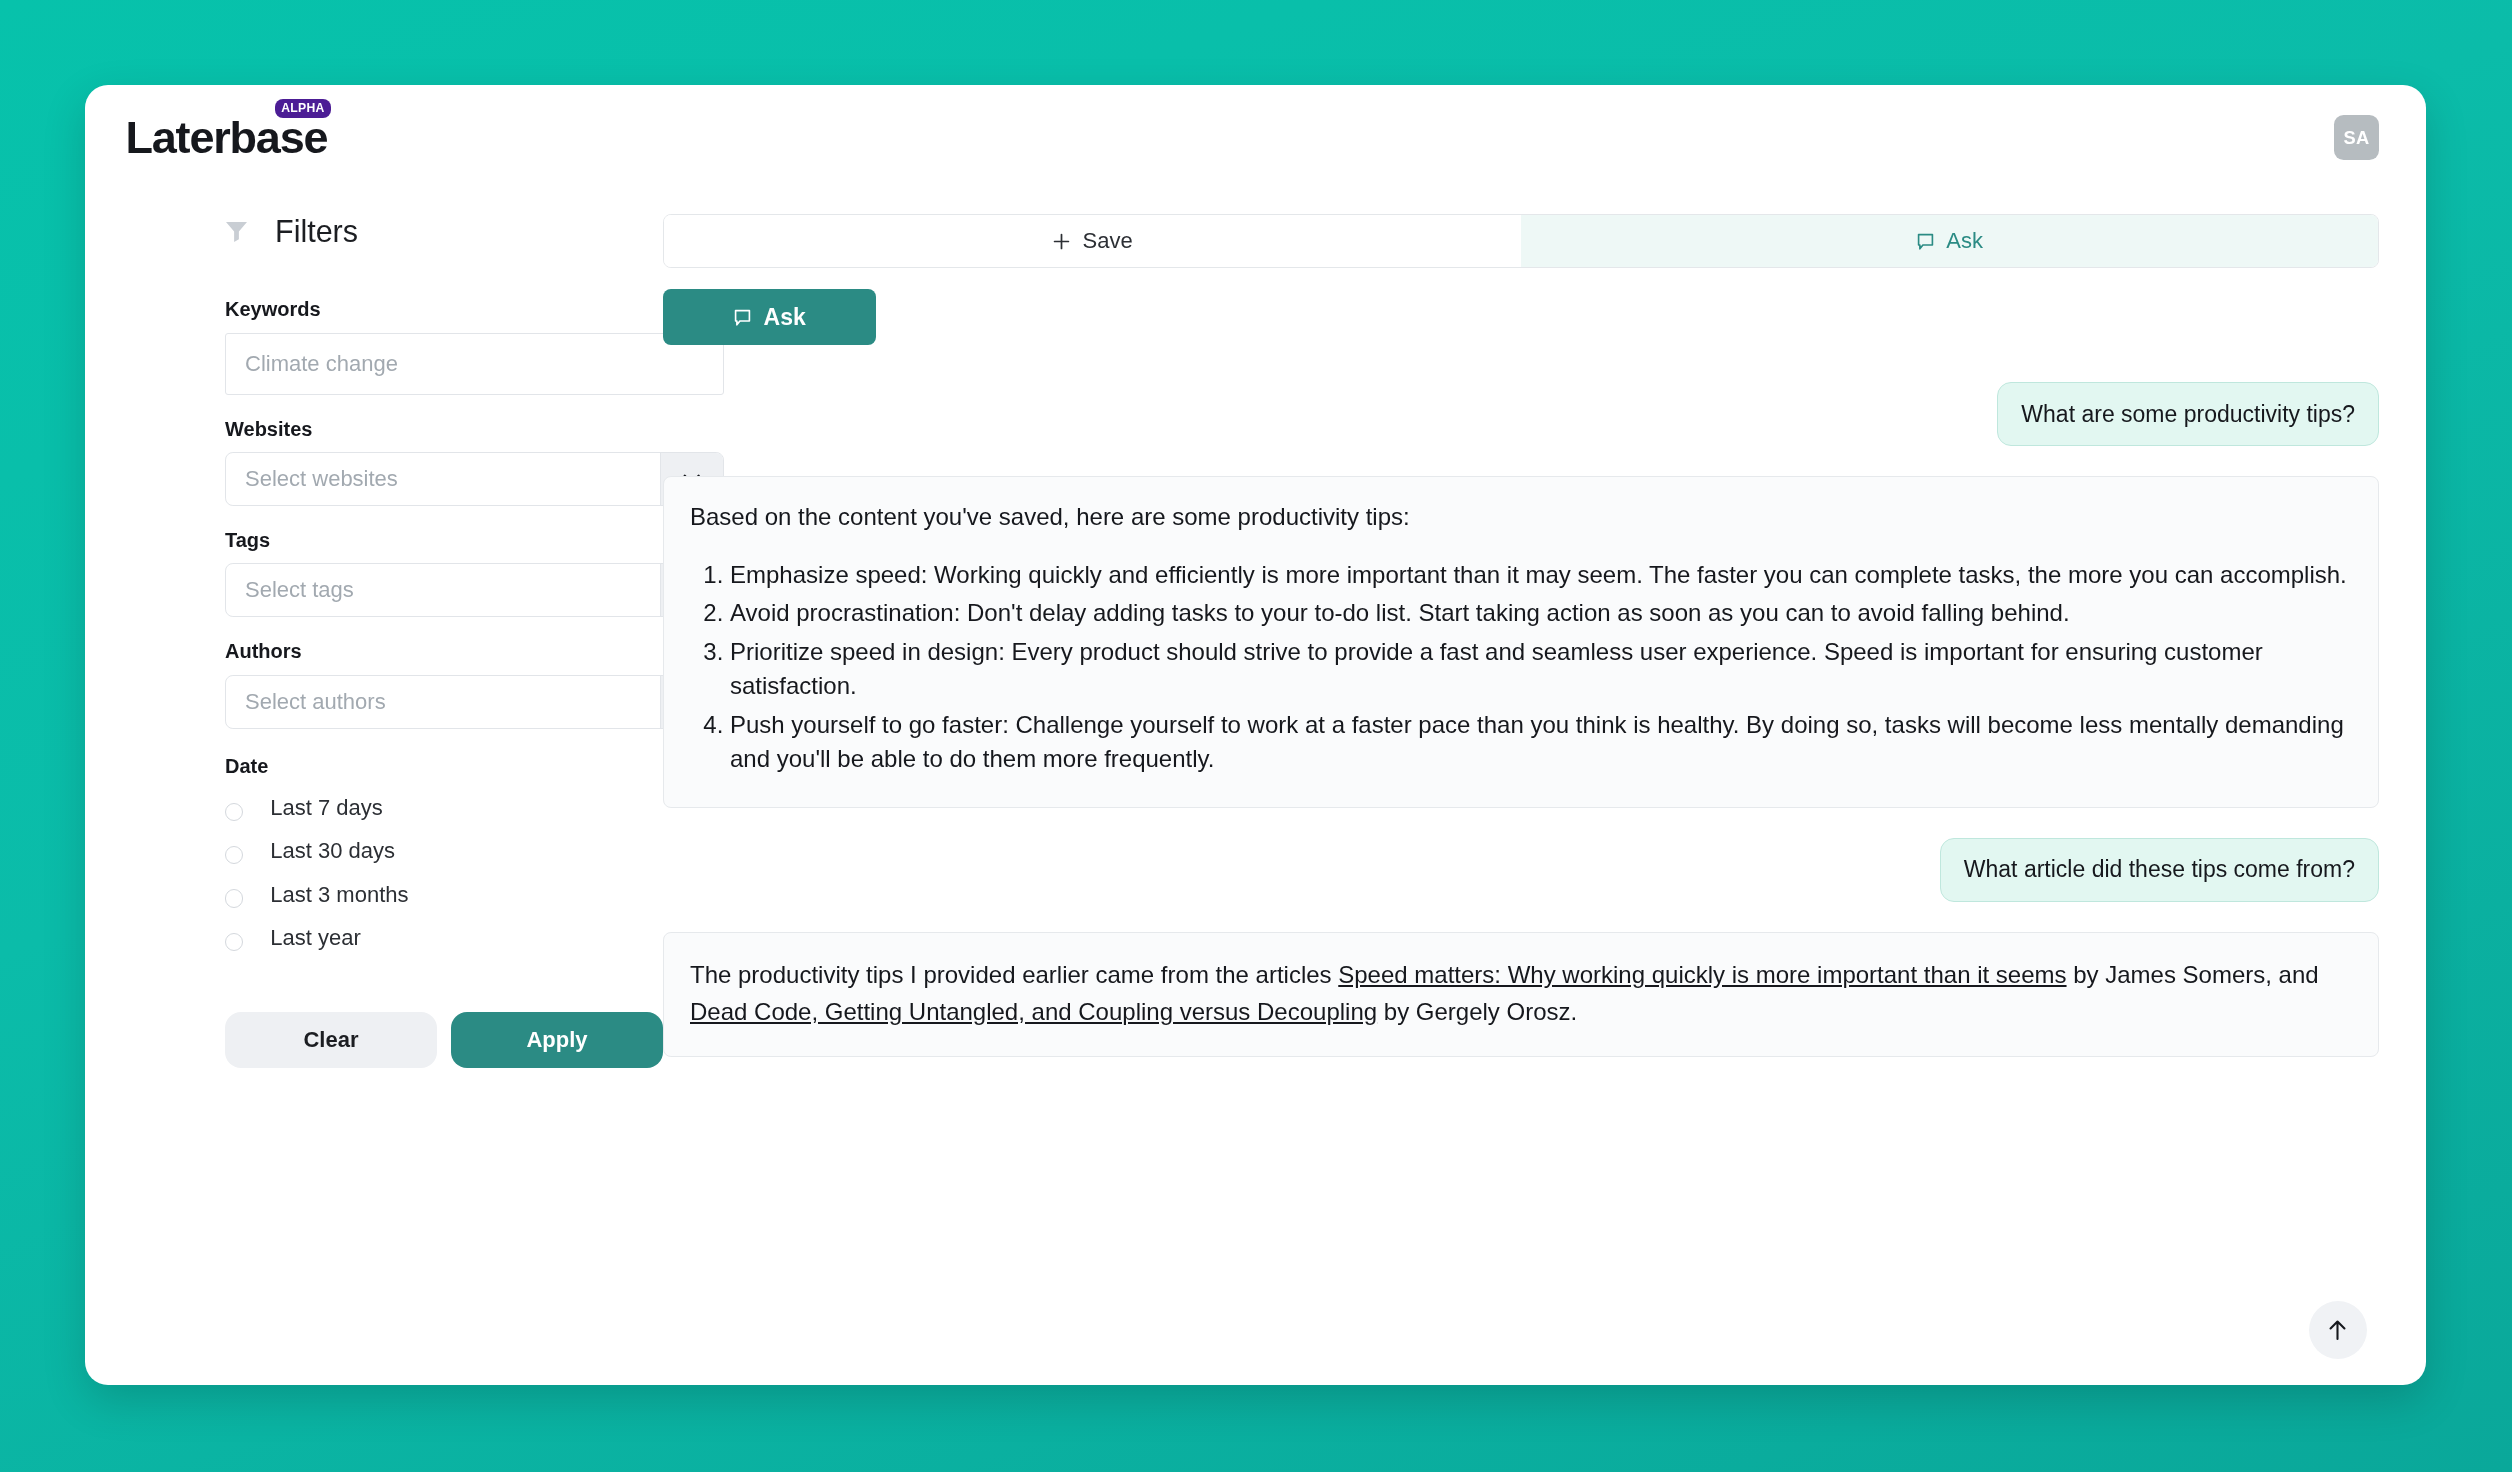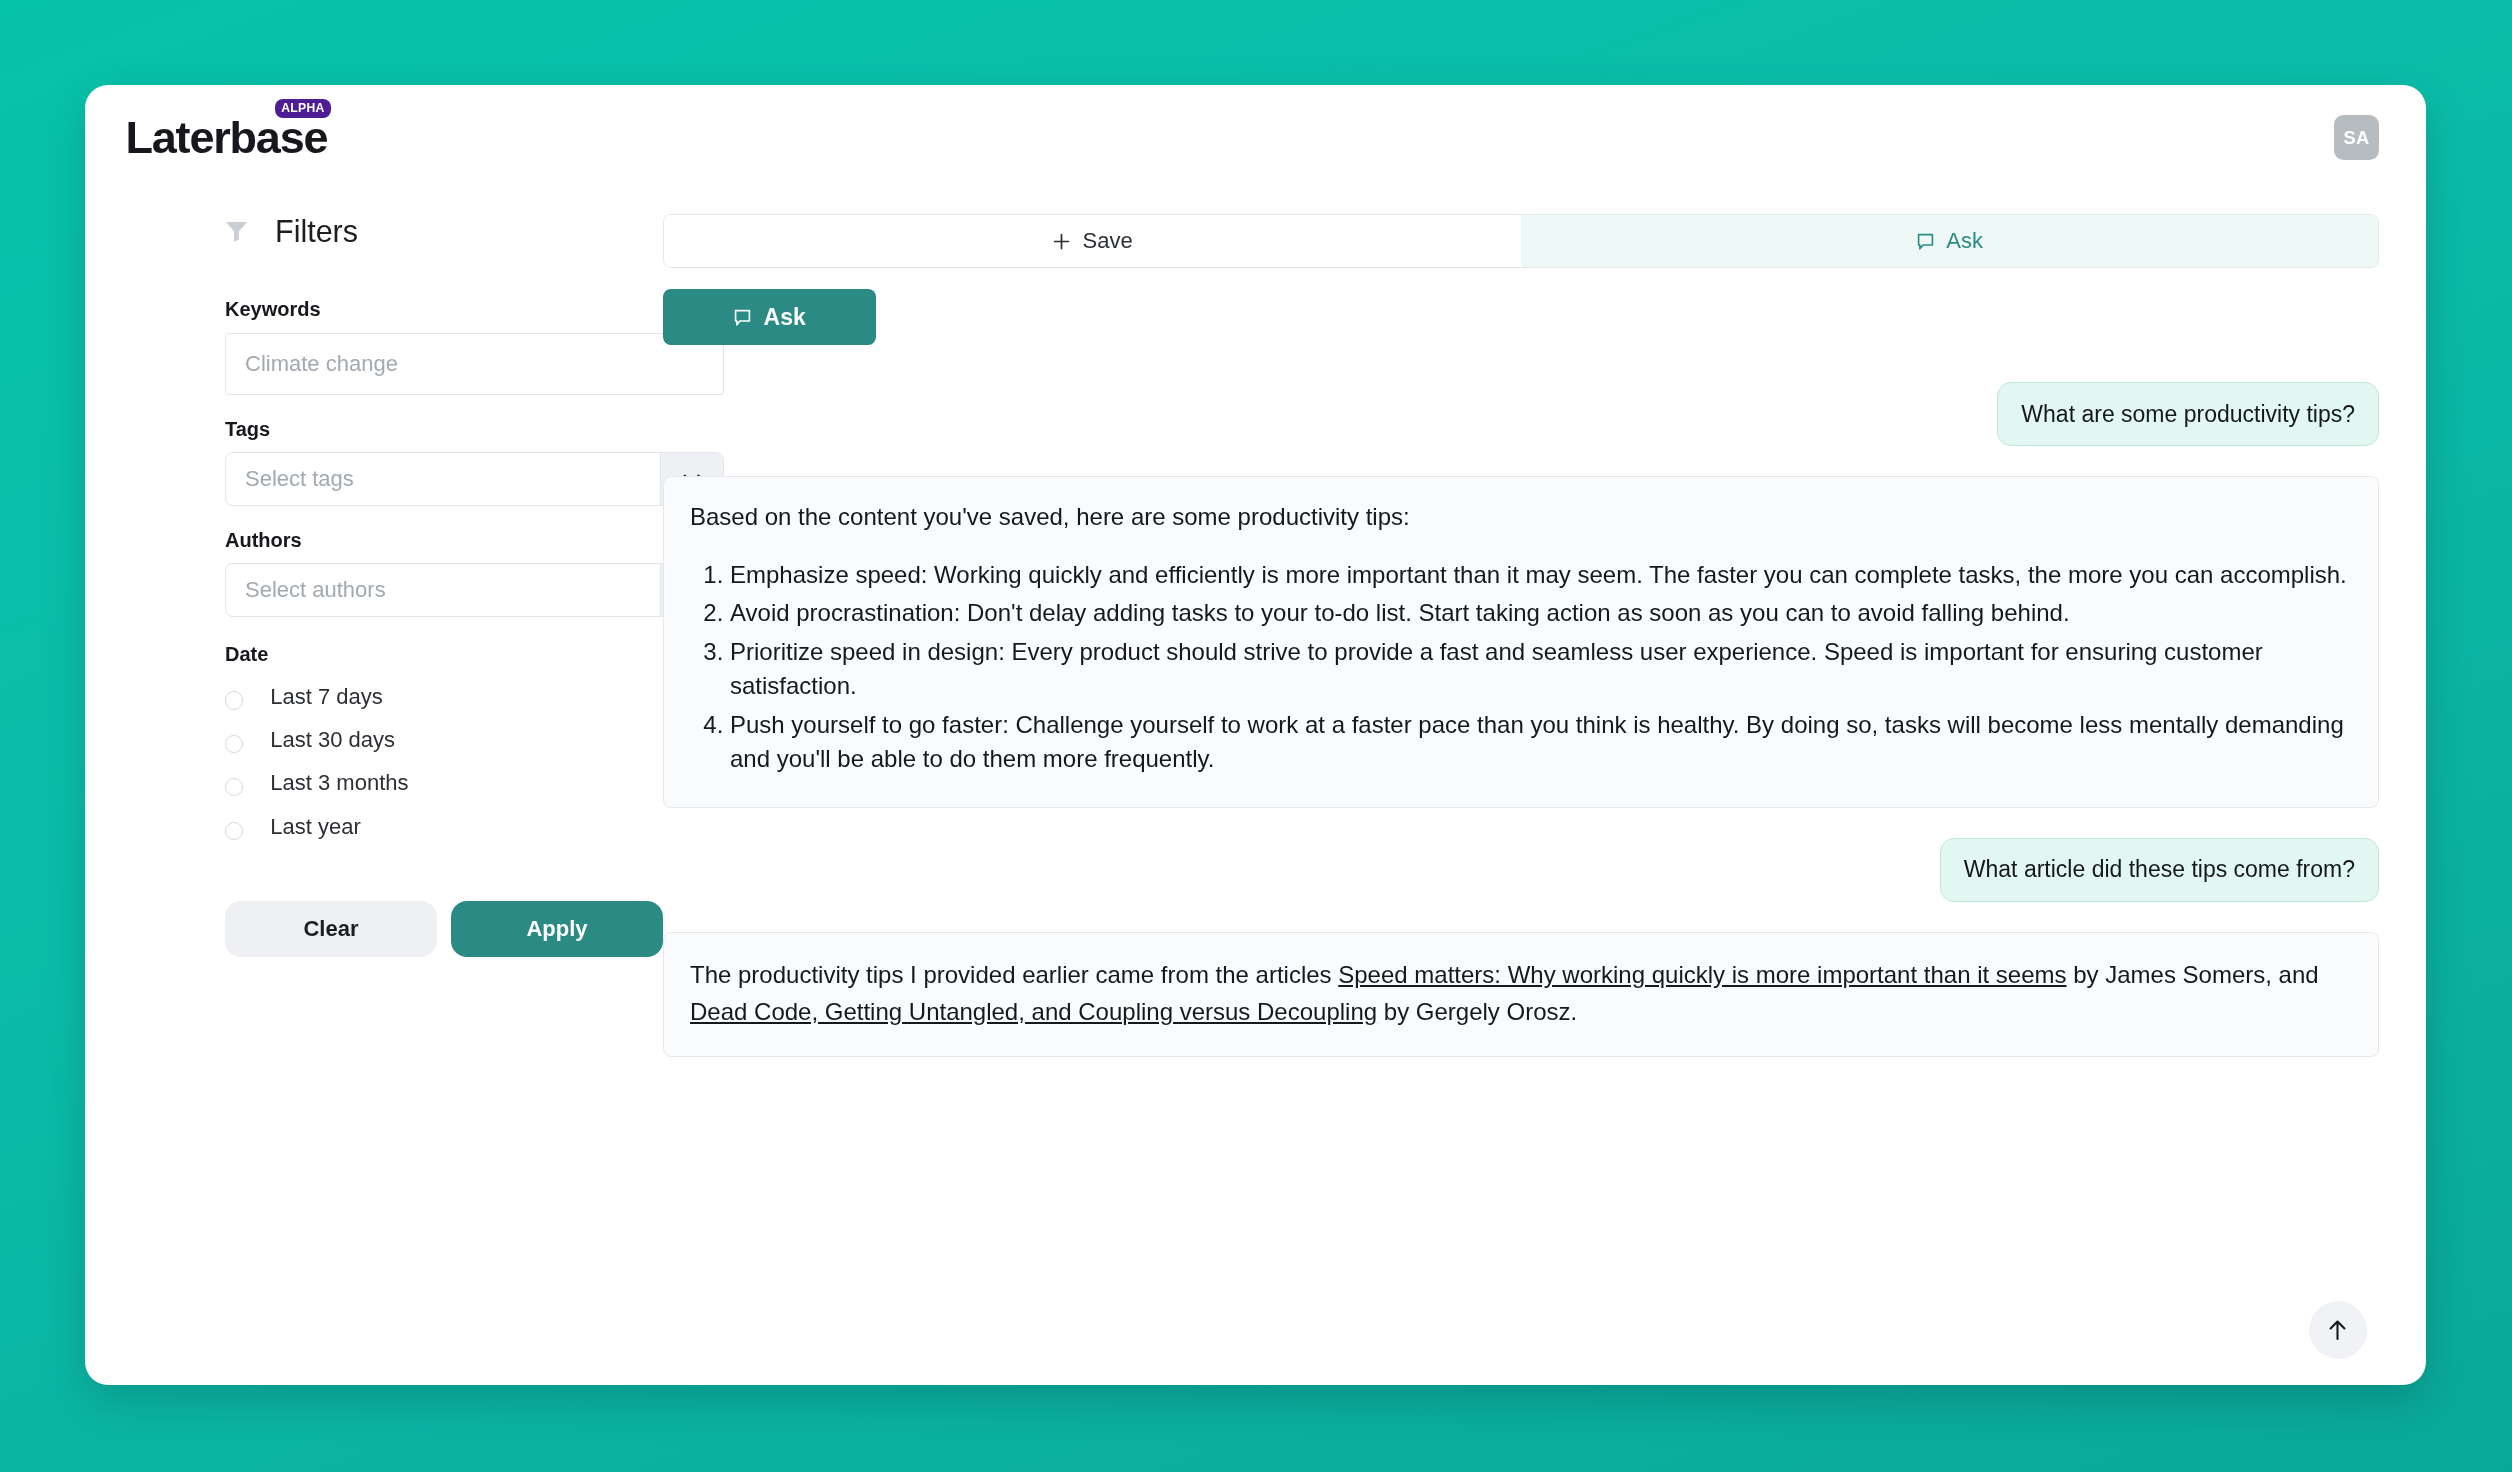--- a/index.html
+++ b/index.html
@@ -201,20 +201,31 @@
           </svg>
         </span>
         <span class="filters-title">Filters</span>
       </div>
 
       <div class="field-group">
         <label class="field-label">Keywords</label>
         <input class="text-input" type="text" placeholder="Climate change" style="">
       </div>
 
+      <div class="field-group">
+        <label class="field-label">Websites</label>
+        <div class="select-wrap">
+          <span class="select-display">Select websites</span>
+          <span class="select-toggle">
+            <svg class="chev" viewBox="0 0 20 12" fill="none" stroke="#16181d" stroke-width="2.6" stroke-linecap="round" stroke-linejoin="round" xmlns="http://www.w3.org/2000/svg">
+                <path d="M2 2l8 8 8-8"></path>
+              </svg>
+          </span>
+        </div>
+      </div>
 
       <div class="field-group">
         <label class="field-label">Tags</label>
         <div class="select-wrap">
           <span class="select-display">Select tags</span>
           <span class="select-toggle">
             <svg class="chev" viewBox="0 0 20 12" fill="none" stroke="#16181d" stroke-width="2.6" stroke-linecap="round" stroke-linejoin="round" xmlns="http://www.w3.org/2000/svg">
                 <path d="M2 2l8 8 8-8"></path>
               </svg>
           </span>

